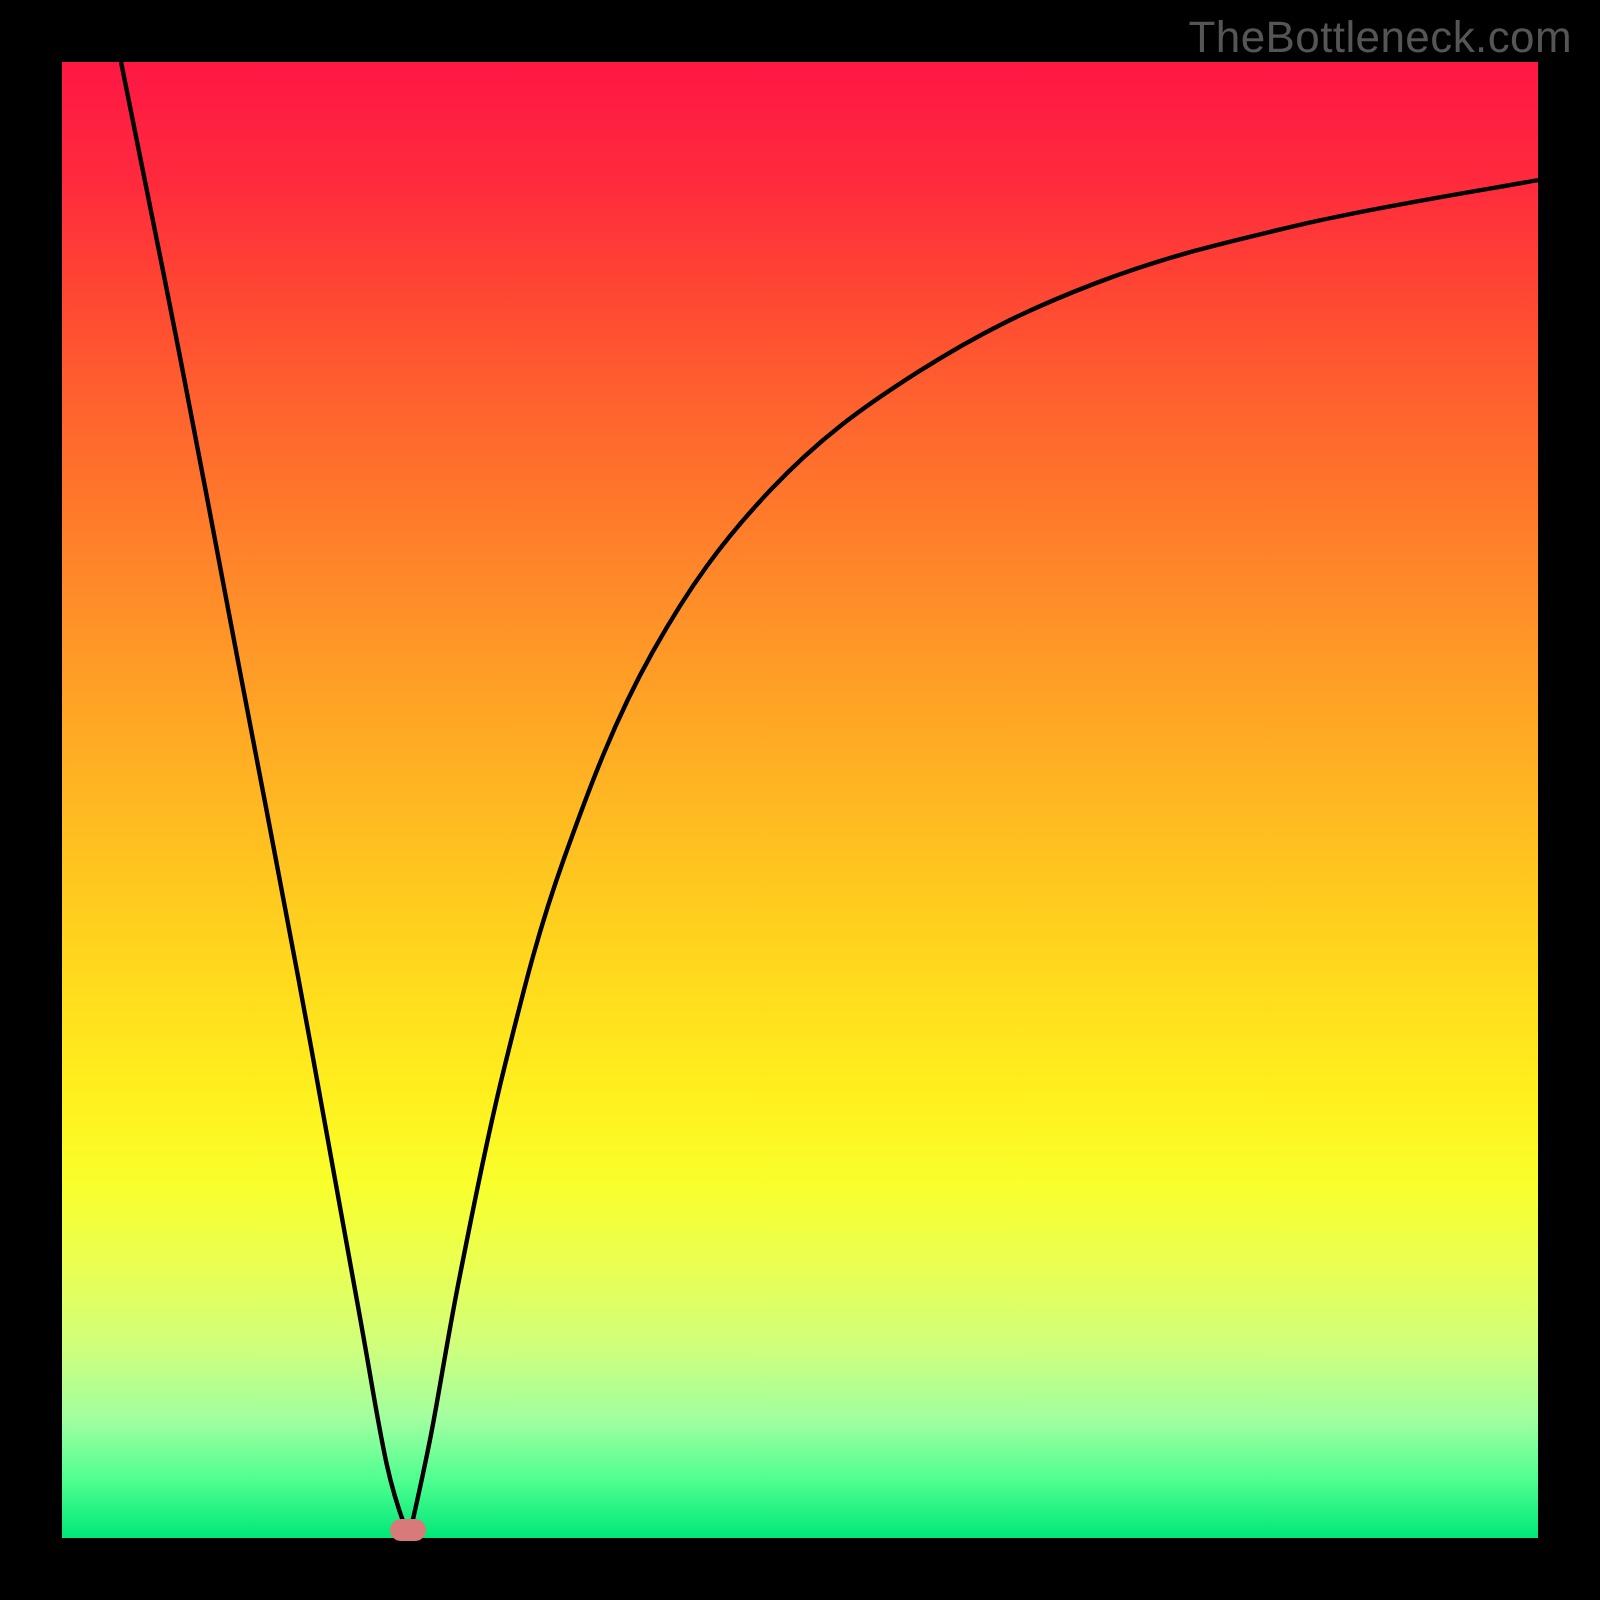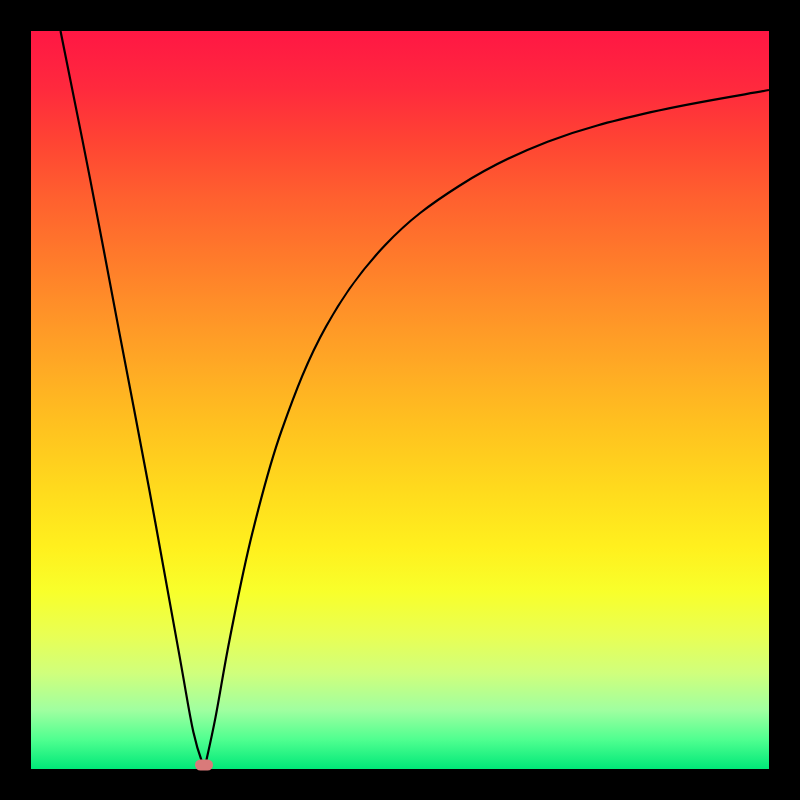--- a/index.html
+++ b/index.html
@@ -65,19 +65,20 @@
     height: 11px;
     background: #d97a7a;
     border-radius: 6px;
     transform: translate(-50%, -50%);
   }
 </style>
 </head>
 <body>
 
 <div class="chart-container">
+  <div class="watermark">TheBottleneck.com</div>
   <div class="plot-area">
     <svg class="curve" viewBox="0 0 738 738" preserveAspectRatio="none">
       <path id="curve-path" d="M 29.52 0.00 C 34.83 26.57, 48.41 93.14, 59.04 147.60 C 69.67 202.06, 77.93 246.79, 88.56 302.58 C 99.19 358.37, 107.45 400.44, 118.08 457.56 C 128.71 514.68, 139.63 576.08, 147.60 619.92 C 155.57 663.76, 157.71 679.85, 162.36 701.10 C 167.01 722.35, 171.44 731.36, 173.43 738.00 C 175.42 744.64, 171.44 747.30, 173.43 738.00 C 175.42 728.70, 179.85 710.25, 184.50 686.34 C 189.15 662.43, 192.62 638.37, 199.26 605.16 C 205.90 571.95, 212.10 539.04, 221.40 501.84 C 230.70 464.64, 237.64 435.72, 250.92 398.52 C 264.20 361.32, 276.60 328.41, 295.20 295.20 C 313.80 261.99, 330.33 239.26, 354.24 214.02 C 378.15 188.78, 398.82 173.58, 428.04 154.98 C 457.26 136.38, 482.06 123.98, 516.60 110.70 C 551.14 97.42, 580.07 90.48, 619.92 81.18 C 659.77 71.88, 716.75 63.03, 738.00 59.04 " stroke="black" stroke-width="2.2" fill="none"></path>
     </svg>
     <div class="marker" id="min-marker" style="left: 173.43px; top: 734.31px; background: rgb(217, 122, 122);"></div>
   </div>
 </div>
 
 </body></html>

